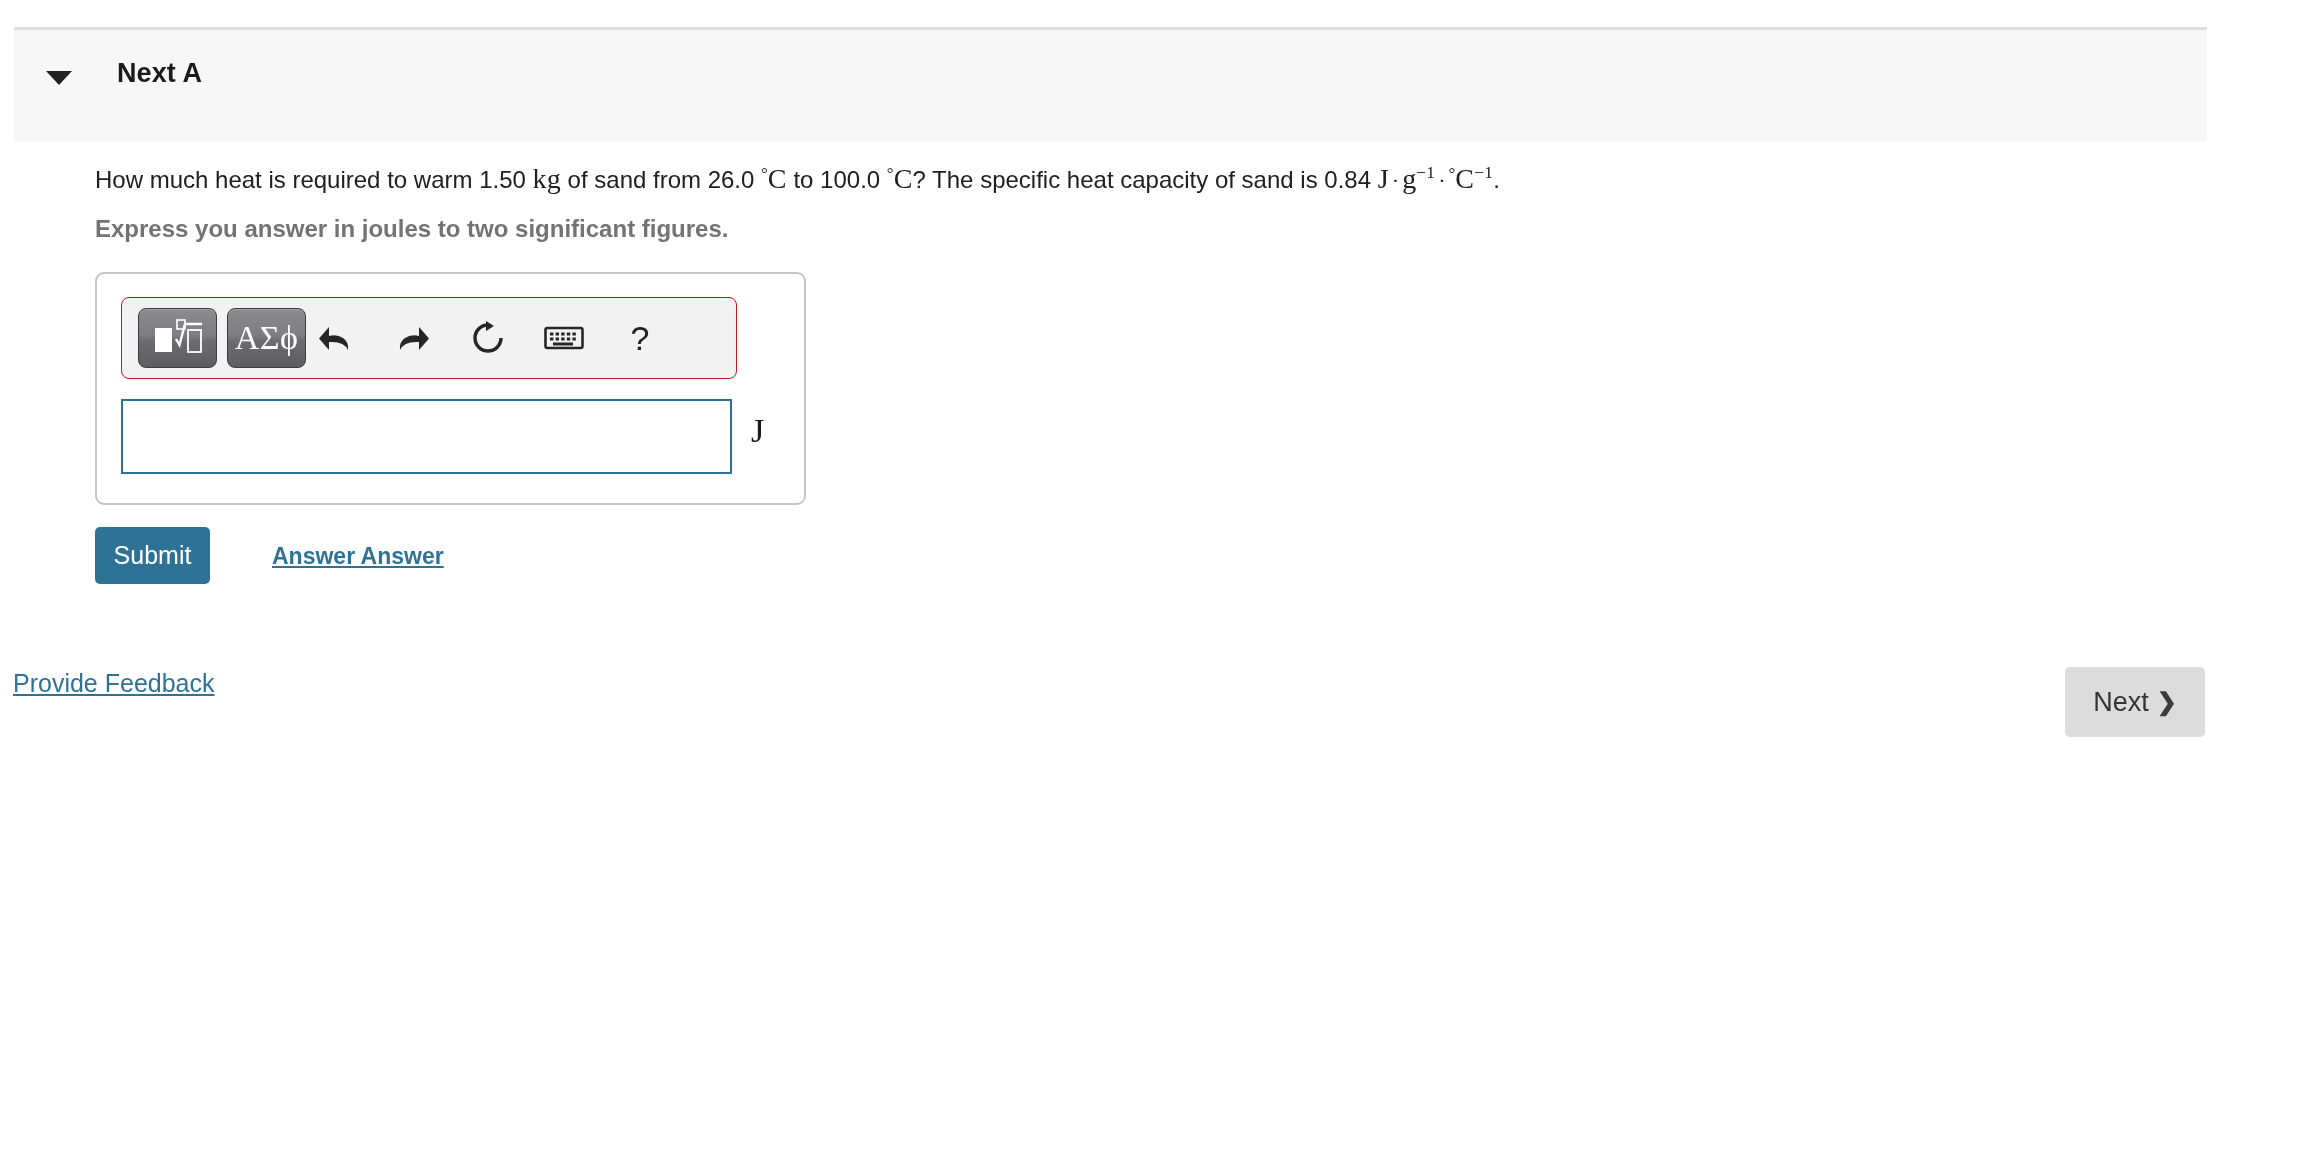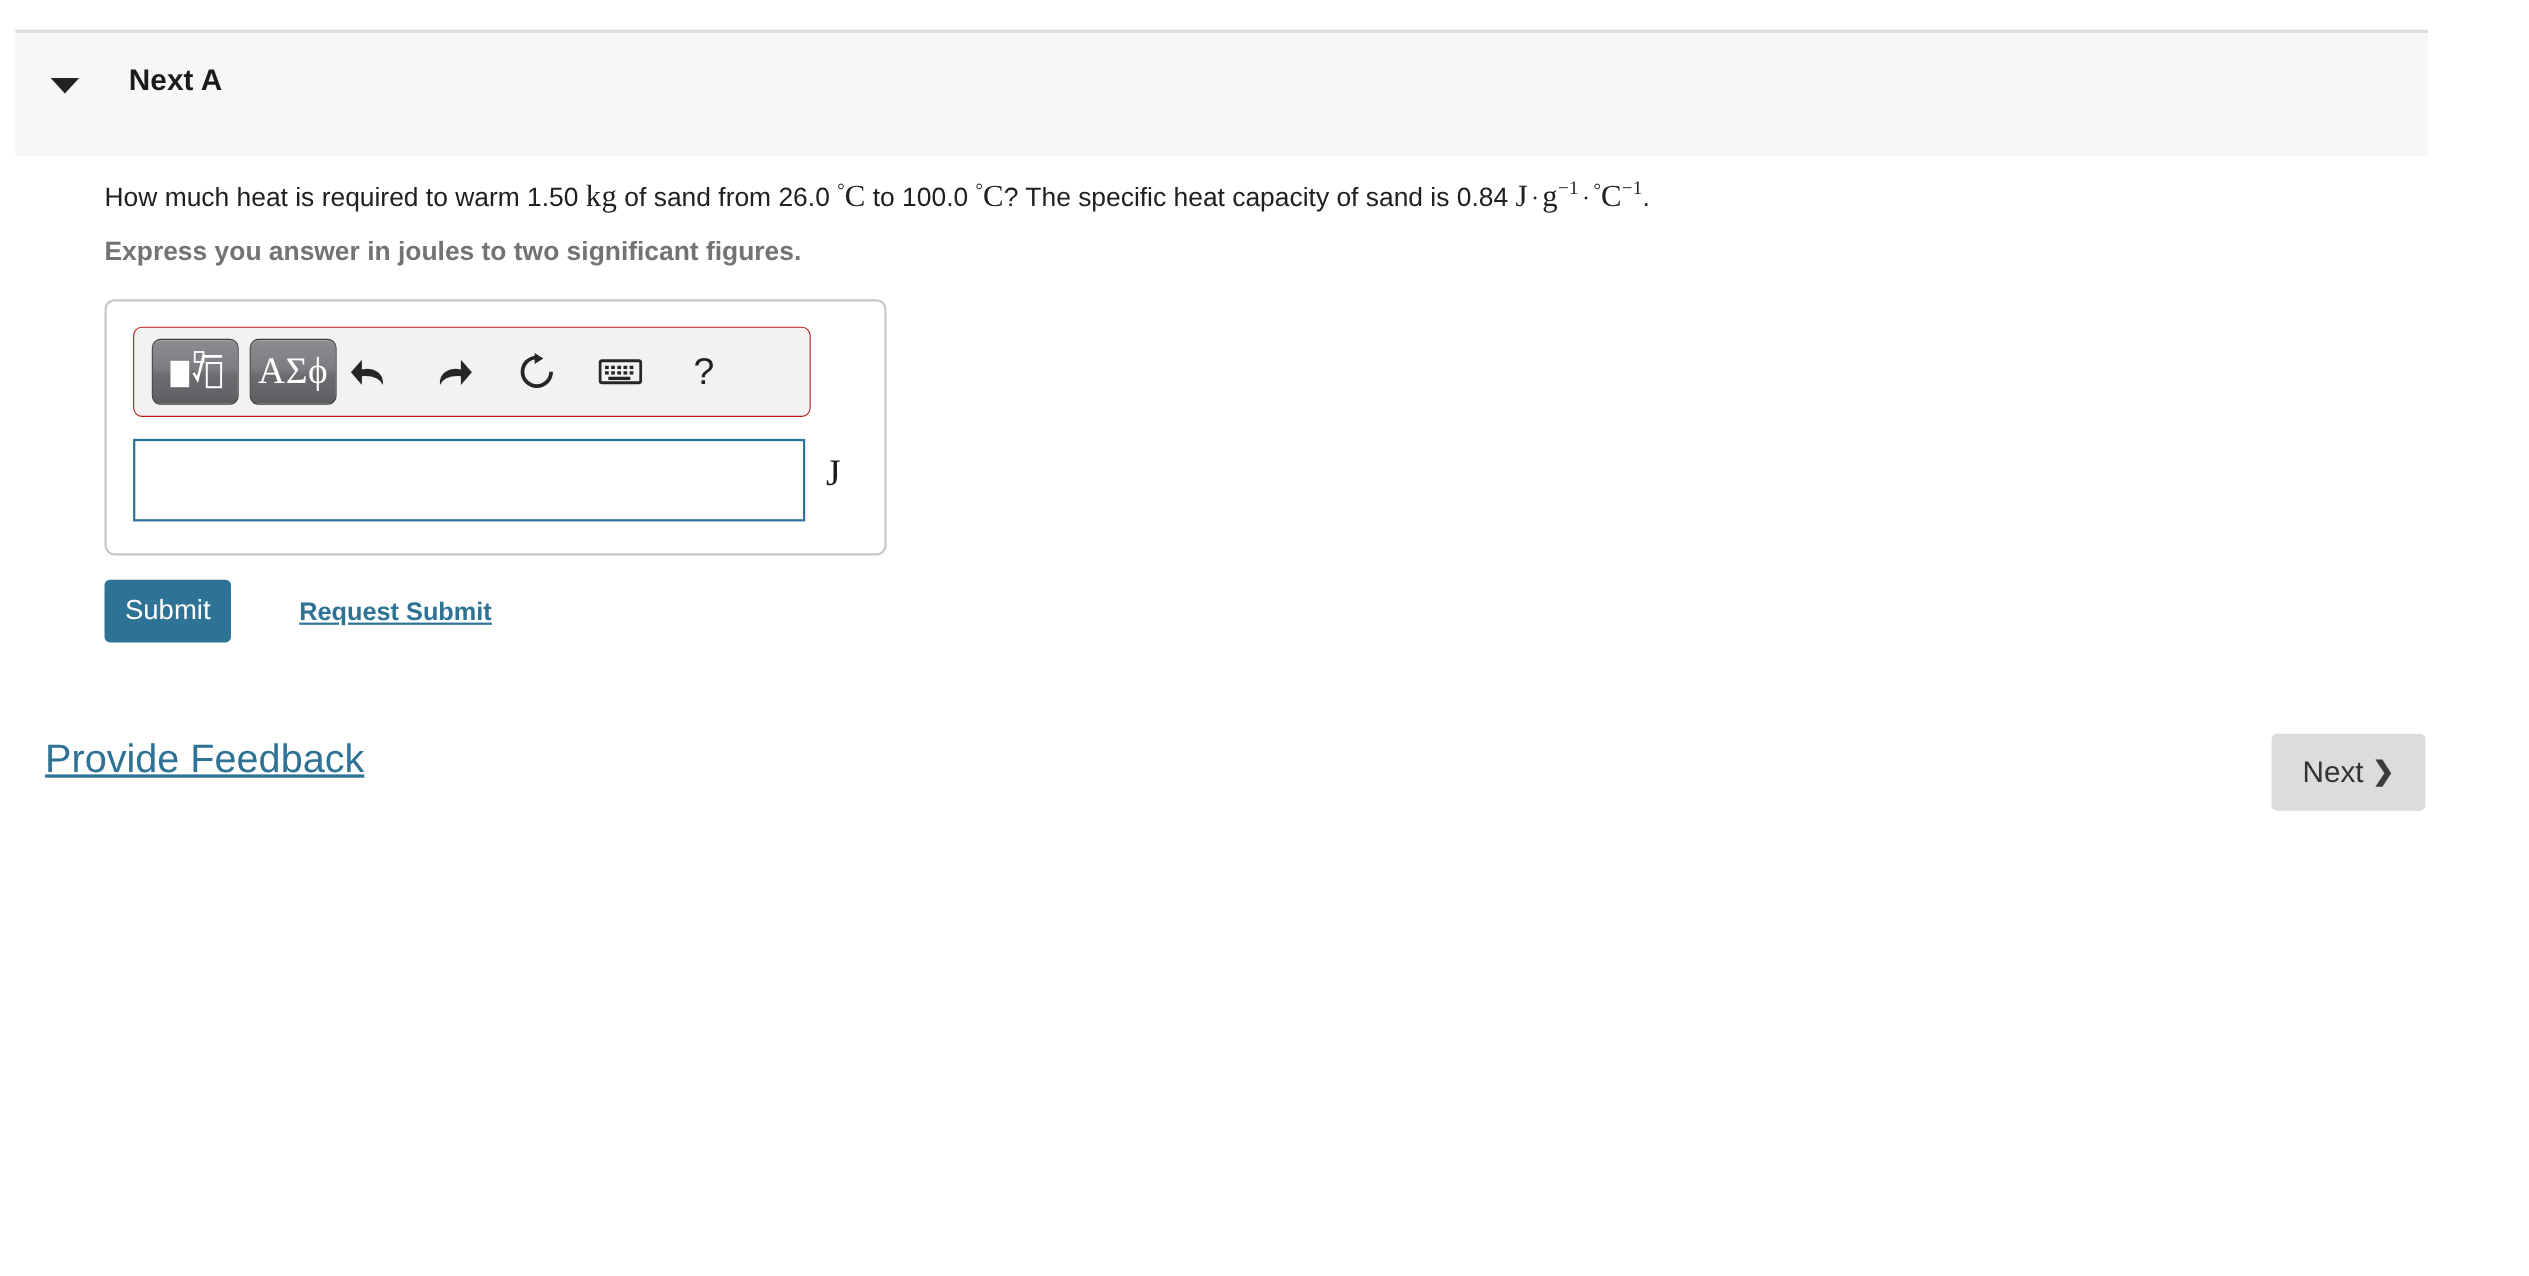--- a/index.html
+++ b/index.html
@@ -204,25 +204,24 @@
     color: #2e7296;
     text-decoration: underline;
     cursor: pointer;
   }
 
   
   .provide-feedback {
     position: absolute;
     left: 13px;
     top: 669px;
-    font-size: 36px;
+    font-size: 25px;
     color: #2e7296;
     text-decoration: underline;
     cursor: pointer;
-    margin-left: 28px;
   }
   .next-btn {
     position: absolute;
     left: 2065px;
     top: 667px;
     width: 140px;
     height: 70px;
     background: #dcdcdc;
     border: none;
     border-radius: 5px;
@@ -315,20 +314,20 @@
     </div>
 
   </div>
 
   <input class="answer-input" type="text" placeholder="" style="">
 
   <div class="unit-label">J</div>
 </div>
 
 <button class="submit-btn">Submit</button>
-<a class="request-answer" href="#">Request Submit</a>
+<a class="request-answer" href="#">Answer Answer</a>
 
 <a class="provide-feedback" href="#">Provide Feedback</a>
 
 <button class="next-btn">
   <span>Next</span>
   <span class="next-chevron">❯</span>
 </button>
 
 </body></html>

